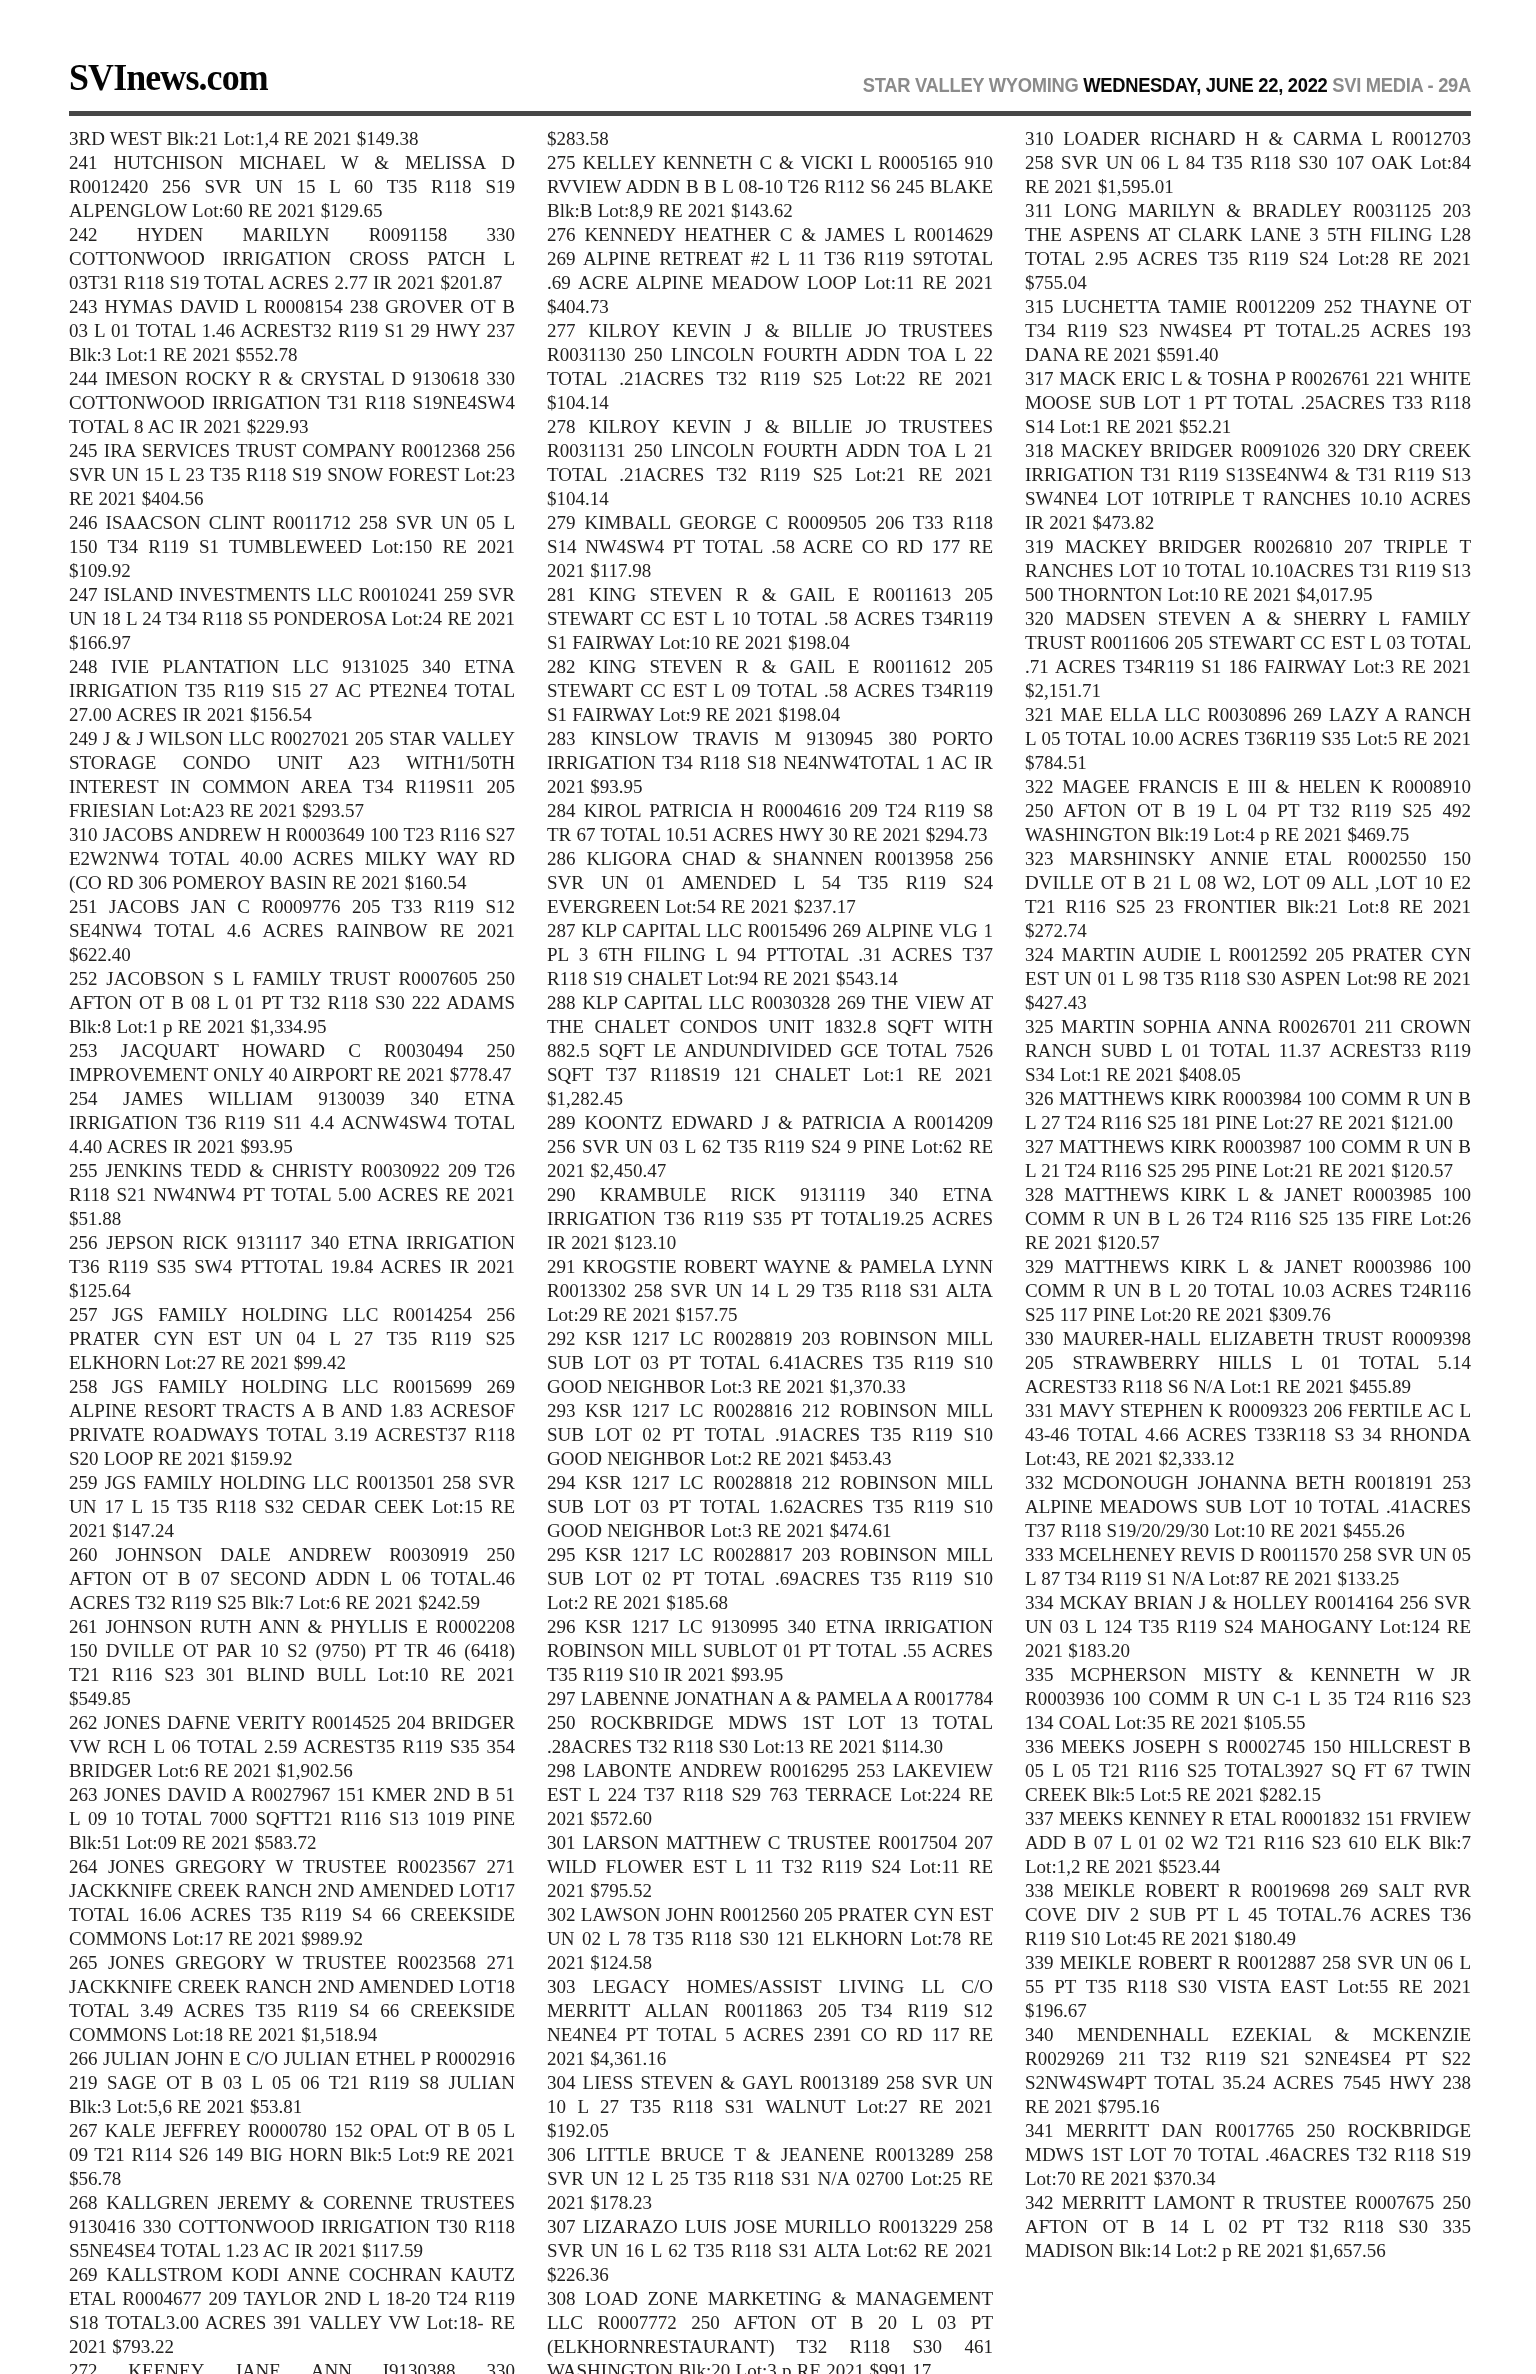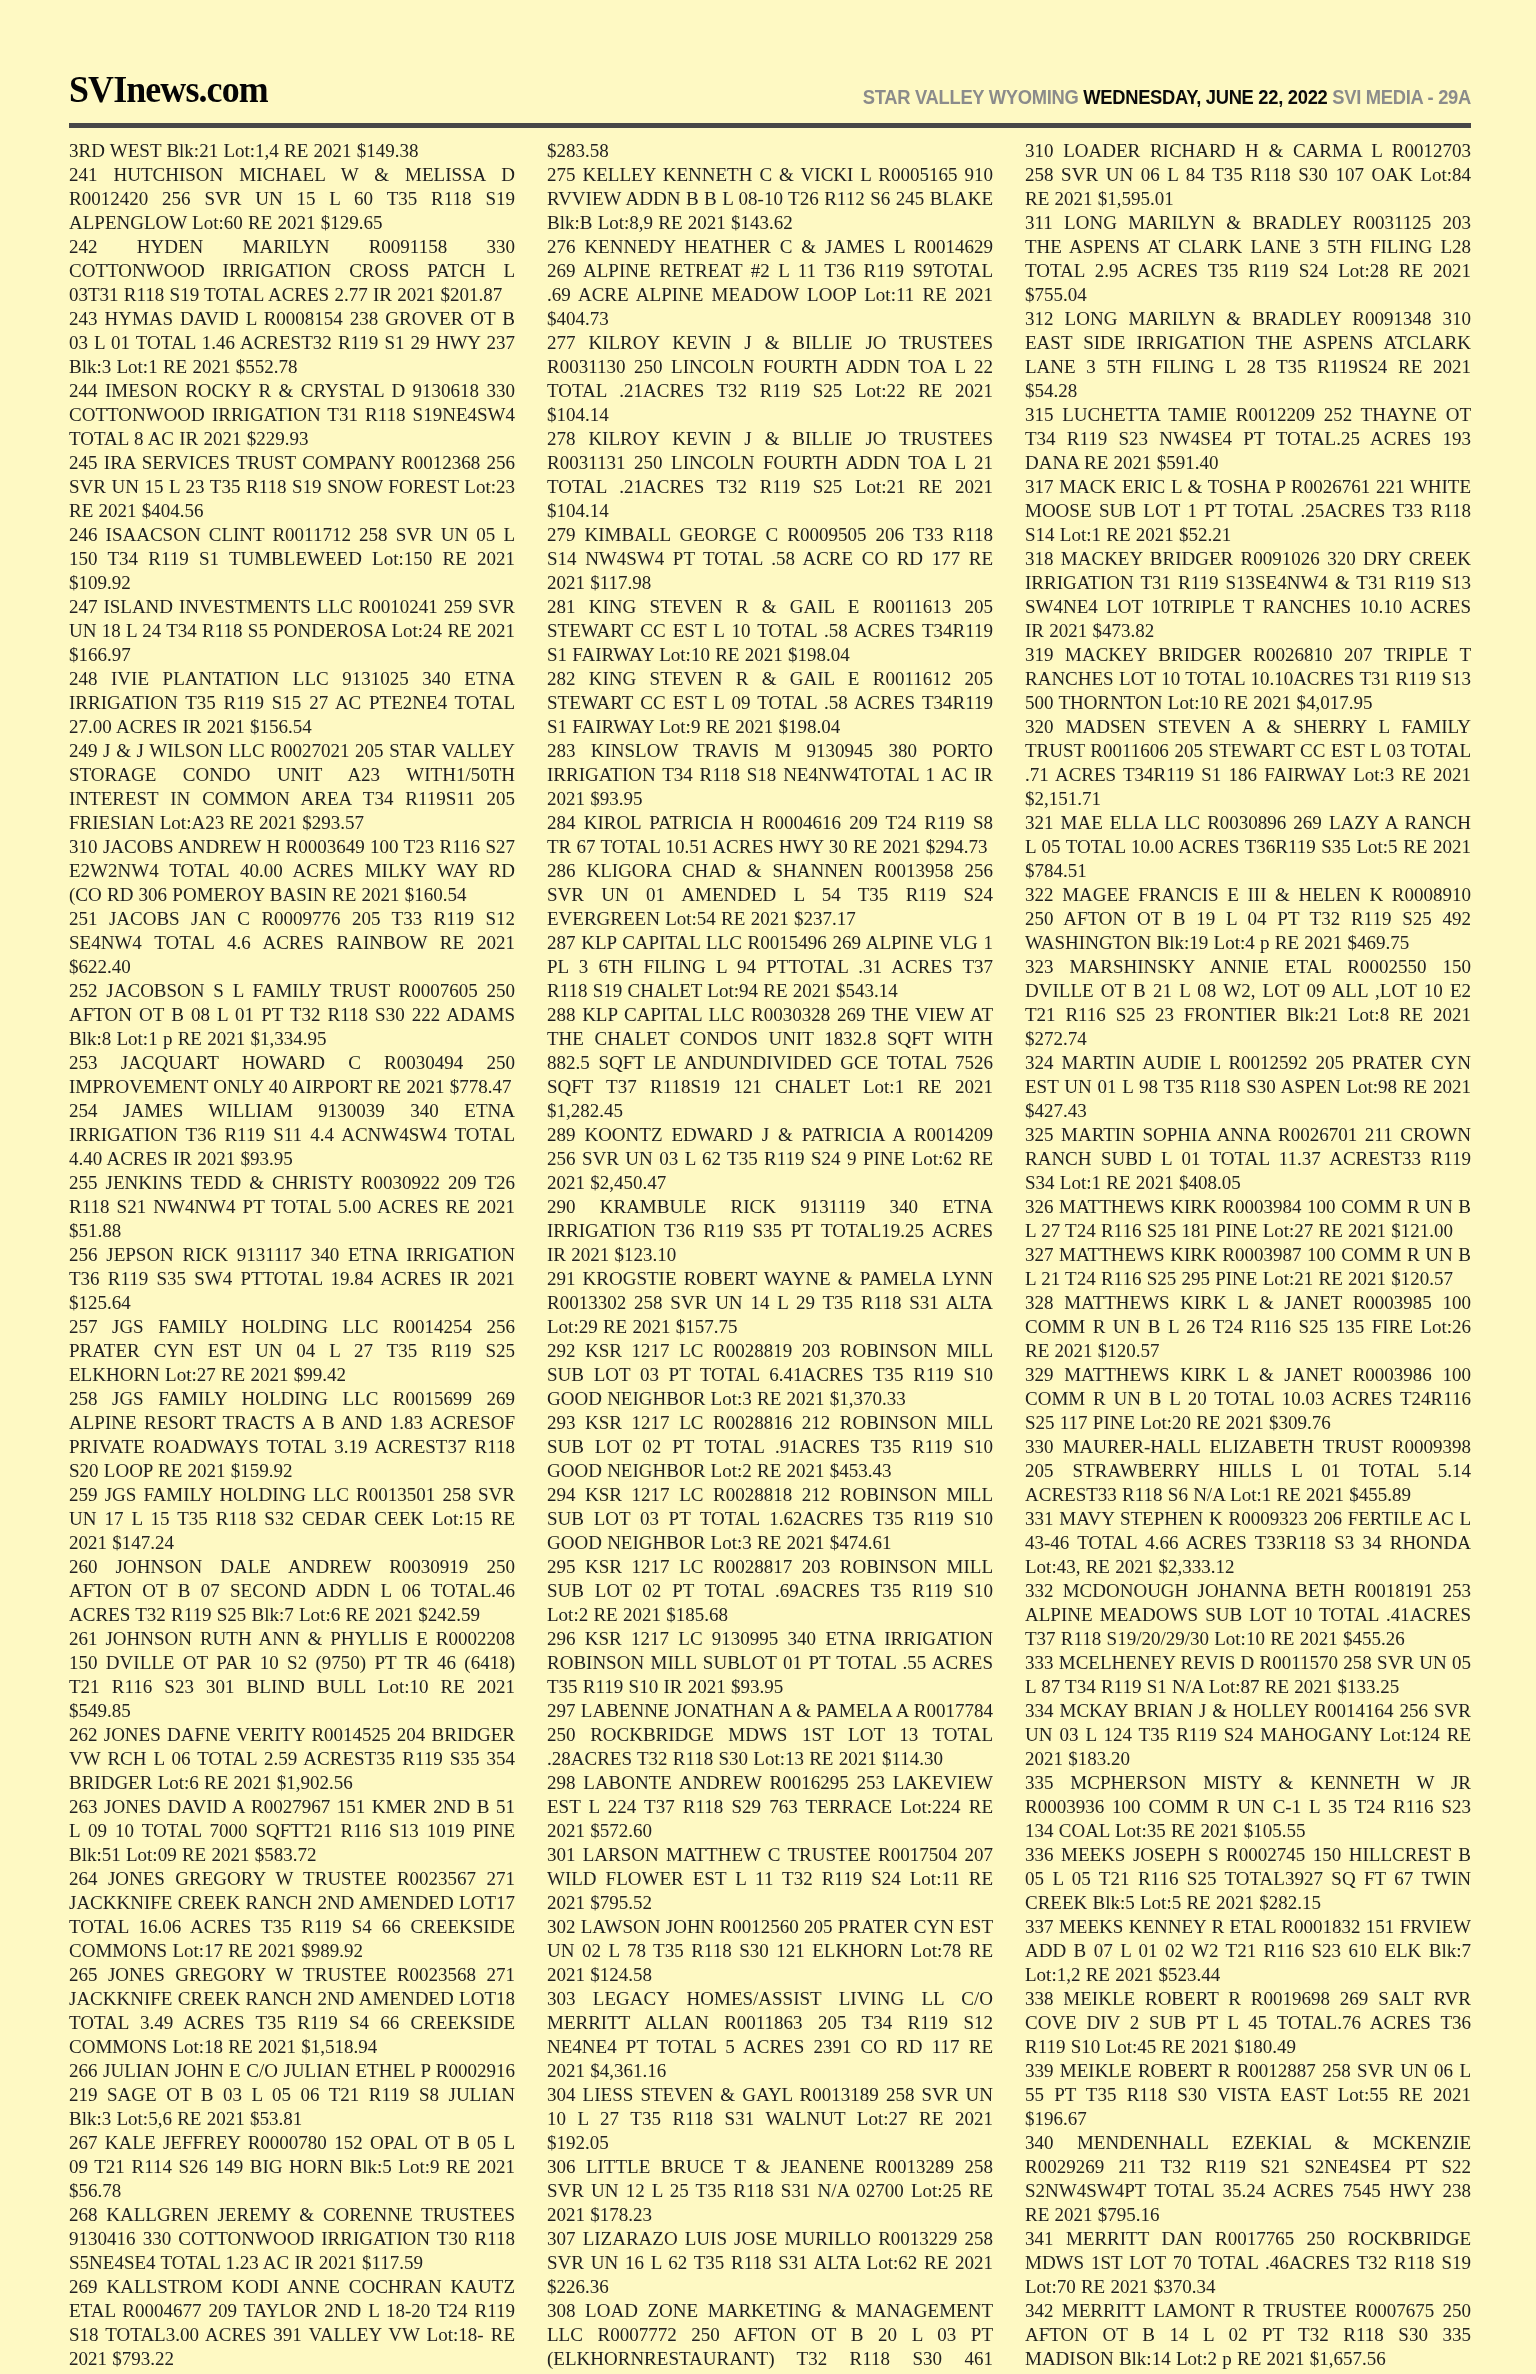--- a/index.html
+++ b/index.html
@@ -9,23 +9,23 @@
   }
   body {
     width: 1536px;
     height: 2375px;
     overflow: hidden;
     position: relative;
   }
   .page {
     width: 1536px;
     height: 2375px;
-    background: #fef9c3;
+    background: #ffffff;
     box-sizing: border-box;
-    padding: 12px 65px 0 69px;
+    padding: 0 65px 0 69px;
     color: #1e1e1e;
   }
   .masthead {
     padding-top: 59px;
     display: flex;
     justify-content: space-between;
     align-items: flex-end;
     border-bottom: 5.6px solid #474747;
     padding-bottom: 15px;
   }
@@ -144,21 +144,20 @@
         <p class="entry">302 LAWSON JOHN R0012560 205 PRATER CYN EST UN 02 L 78 T35 R118 S30 121 ELKHORN  Lot:78  RE 2021 $124.58</p>
         <p class="entry">303 LEGACY HOMES/ASSIST LIVING LL C/O MERRITT ALLAN R0011863 205 T34 R119 S12  NE4NE4 PT TOTAL 5 ACRES 2391 CO RD 117 RE 2021 $4,361.16</p>
         <p class="entry">304 LIESS STEVEN &amp; GAYL R0013189 258 SVR UN 10 L 27 T35 R118 S31 WALNUT  Lot:27   RE 2021 $192.05</p>
         <p class="entry">306 LITTLE BRUCE T &amp; JEANENE R0013289 258 SVR UN 12 L 25 T35 R118 S31 N/A             02700  Lot:25  RE 2021 $178.23</p>
         <p class="entry">307 LIZARAZO LUIS JOSE MURILLO R0013229 258 SVR UN 16 L 62 T35 R118 S31 ALTA  Lot:62  RE 2021 $226.36</p>
         <p class="entry">308 LOAD ZONE MARKETING &amp; MANAGEMENT LLC R0007772 250 AFTON OT B 20 L 03 PT (ELKHORNRESTAURANT) T32 R118 S30 461 WASHINGTON  Blk:20  Lot:3 p RE 2021 $991.17</p>
       </div>
     <div class="col">
         <p class="entry">310 LOADER RICHARD H &amp; CARMA L R0012703 258 SVR UN 06 L 84 T35 R118 S30 107 OAK  Lot:84  RE 2021 $1,595.01</p>
         <p class="entry">311 LONG MARILYN &amp; BRADLEY R0031125 203 THE ASPENS AT CLARK LANE 3 5TH FILING L28 TOTAL 2.95 ACRES T35 R119 S24  Lot:28  RE 2021 $755.04</p>
-        <p class="entry">312 LONG MARILYN &amp; BRADLEY R0091348 310 EAST SIDE IRRIGATION THE ASPENS ATCLARK LANE 3 5TH FILING L 28 T35 R119S24 RE 2021 $54.28</p>
         <p class="entry">315 LUCHETTA TAMIE R0012209 252 THAYNE OT T34 R119 S23 NW4SE4 PT TOTAL.25 ACRES 193 DANA RE 2021 $591.40</p>
         <p class="entry">317 MACK ERIC L &amp; TOSHA P R0026761 221 WHITE MOOSE SUB LOT 1 PT TOTAL .25ACRES T33 R118 S14 Lot:1   RE 2021 $52.21</p>
         <p class="entry">318 MACKEY BRIDGER R0091026 320 DRY CREEK IRRIGATION T31 R119 S13SE4NW4 &amp; T31 R119 S13 SW4NE4 LOT 10TRIPLE T RANCHES 10.10 ACRES IR 2021 $473.82</p>
         <p class="entry">319 MACKEY BRIDGER R0026810 207 TRIPLE T RANCHES LOT 10 TOTAL 10.10ACRES T31 R119 S13 500 THORNTON  Lot:10  RE 2021 $4,017.95</p>
         <p class="entry">320 MADSEN STEVEN A &amp; SHERRY L FAMILY TRUST R0011606 205 STEWART CC EST L 03 TOTAL .71 ACRES T34R119 S1 186 FAIRWAY  Lot:3   RE 2021 $2,151.71</p>
         <p class="entry">321 MAE ELLA LLC R0030896 269 LAZY A RANCH L 05 TOTAL 10.00 ACRES T36R119 S35  Lot:5   RE 2021 $784.51</p>
         <p class="entry">322 MAGEE FRANCIS E III &amp; HELEN K R0008910 250 AFTON OT B 19 L 04 PT T32 R119 S25 492 WASHINGTON Blk:19  Lot:4 p RE 2021 $469.75</p>
         <p class="entry">323 MARSHINSKY ANNIE ETAL R0002550 150 DVILLE OT B 21 L 08 W2,  LOT 09 ALL ,LOT 10 E2 T21 R116 S25 23 FRONTIER  Blk:21   Lot:8   RE 2021 $272.74</p>
         <p class="entry">324 MARTIN AUDIE L R0012592 205 PRATER CYN EST UN 01 L 98 T35 R118 S30 ASPEN  Lot:98  RE 2021 $427.43</p>
         <p class="entry">325 MARTIN SOPHIA ANNA R0026701 211 CROWN RANCH SUBD L 01 TOTAL 11.37 ACREST33 R119 S34 Lot:1   RE 2021 $408.05</p>

